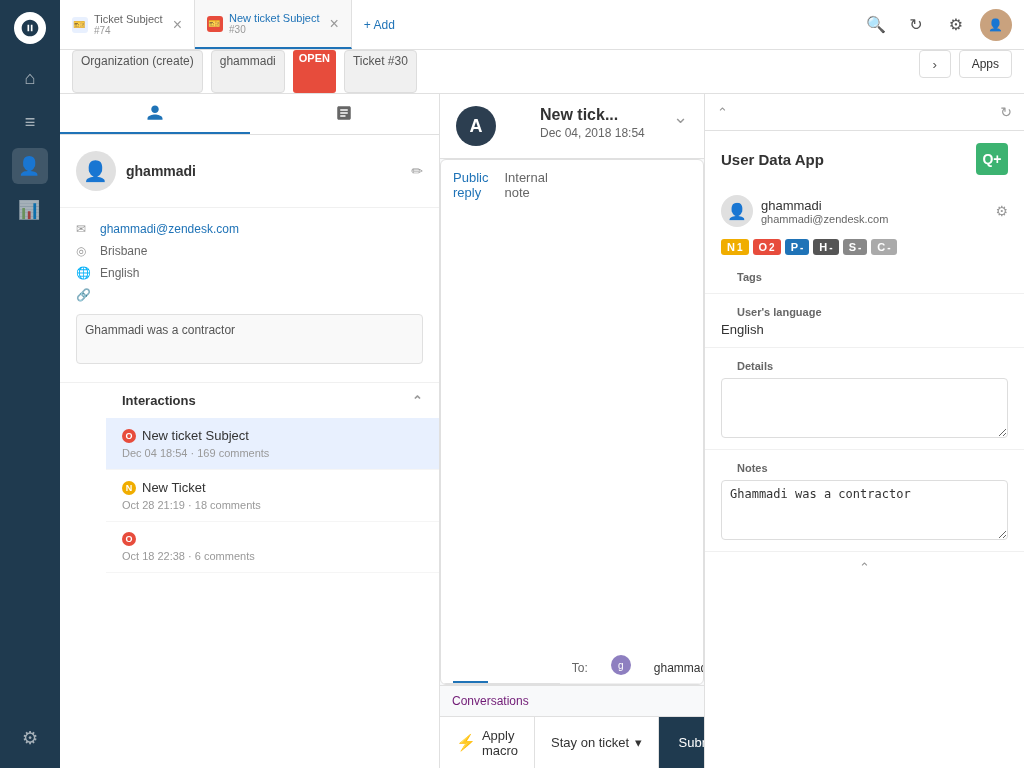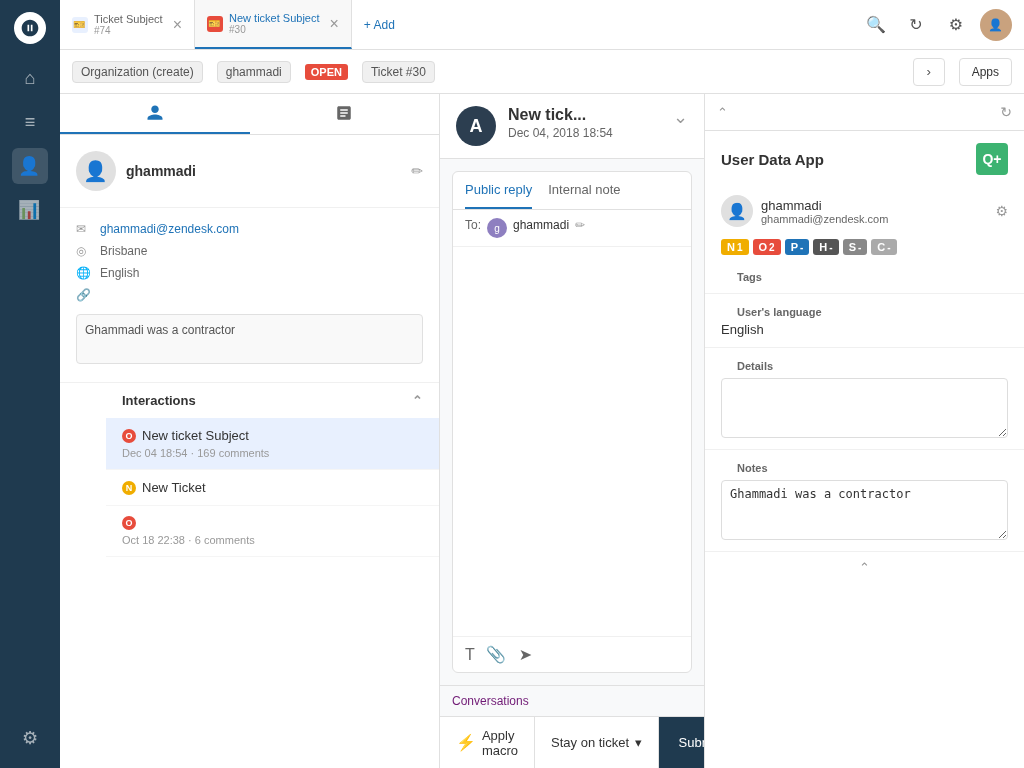--- a/index.html
+++ b/index.html
@@ -23,21 +23,21 @@
     .tab-icon { width: 16px; height: 16px; background: #e8f0fe; border-radius: 3px; display: flex; align-items: center; justify-content: center; font-size: 10px; flex-shrink: 0; }
     .tab-icon.open { background: #e74c3c; color: #fff; }
     .tab-close { color: #999; font-size: 16px; margin-left: 4px; flex-shrink: 0; }
     .tab-add { display: flex; align-items: center; gap: 4px; padding: 0 12px; color: #1f73b7; cursor: pointer; font-size: 12px; }
     .tab-spacer { flex: 1; }
     .topbar-actions { display: flex; align-items: center; gap: 8px; padding: 0 12px; }
     .topbar-btn { width: 32px; height: 32px; border-radius: 50%; border: none; background: transparent; cursor: pointer; display: flex; align-items: center; justify-content: center; color: #555; font-size: 16px; }
     .avatar-btn { width: 32px; height: 32px; border-radius: 50%; background: #c9a27e; border: none; cursor: pointer; display: flex; align-items: center; justify-content: center; overflow: hidden; }
 
     
-    .breadcrumb-bar { background: #fff; border-bottom: 1px solid #e0e0e0; display: flex; align-items: center; padding: 0 12px; height: 44px; gap: 14px; }
+    .breadcrumb-bar { background: #fff; border-bottom: 1px solid #e0e0e0; display: flex; padding: 0 12px; height: 44px; gap: 8px; }
     .breadcrumb-item { font-size: 12px; color: #555; background: #f0f0f0; border: 1px solid #ddd; border-radius: 4px; padding: 3px 8px; cursor: pointer; }
     .badge-open { background: #e74c3c; color: #fff; font-size: 11px; padding: 2px 6px; border-radius: 3px; font-weight: bold; }
     .breadcrumb-ticket { color: #555; font-size: 12px; background: #f0f0f0; border: 1px solid #ddd; border-radius: 4px; padding: 3px 8px; }
     .breadcrumb-spacer { flex: 1; }
     .breadcrumb-nav { width: 32px; height: 28px; border: 1px solid #ddd; border-radius: 4px; background: #fff; cursor: pointer; display: flex; align-items: center; justify-content: center; color: #555; }
     .apps-btn { height: 28px; padding: 0 12px; border: 1px solid #ddd; border-radius: 4px; background: #fff; cursor: pointer; font-size: 12px; color: #333; }
 
     
     .content { flex: 1; display: flex; min-height: 0; }
 
@@ -68,32 +68,32 @@
     .interaction-item.active { background: #e8f0fe; }
     .interaction-title { font-size: 13px; color: #333; display: flex; align-items: center; gap: 6px; }
     .interaction-meta { font-size: 11px; color: #999; margin-top: 4px; }
     .tag-o { width: 14px; height: 14px; background: #e74c3c; border-radius: 50%; display: inline-flex; align-items: center; justify-content: center; color: #fff; font-size: 9px; font-weight: bold; flex-shrink: 0; }
     .tag-n { width: 14px; height: 14px; background: #f0ad00; border-radius: 50%; display: inline-flex; align-items: center; justify-content: center; color: #fff; font-size: 9px; font-weight: bold; flex-shrink: 0; }
 
     
     .middle-panel { flex: 1; display: flex; flex-direction: column; min-width: 0; background: #f8f9fa; }
     .ticket-header { background: #fff; border-bottom: 1px solid #e0e0e0; padding: 12px 16px; display: flex; gap: 12px; align-items: flex-start; }
     .ticket-avatar { width: 40px; height: 40px; border-radius: 50%; background: #2c3e50; display: flex; align-items: center; justify-content: center; color: #fff; font-size: 18px; font-weight: bold; flex-shrink: 0; }
-    .ticket-info { flex: 1; min-width: 0; }
+    .ticket-info { flex: 1; min-width: 0; margin-left: 32px; }
     .ticket-title { font-size: 16px; font-weight: 600; color: #333; }
     .ticket-date { font-size: 12px; color: #666; margin-top: 2px; }
     .ticket-desc { font-size: 12px; color: #555; margin-top: 4px; line-height: 1.5; }
     .ticket-expand { color: #999; cursor: pointer; font-size: 18px; }
 
     
-    .reply-area { background: #fff; margin: 12px; border: 1px solid #e0e0e0; border-radius: 6px; flex: 1; display: flex; flex-direction: column; overflow: hidden; }
+    .reply-area { background: #fff; border: 1px solid #e0e0e0; border-radius: 6px; flex: 1; display: flex; flex-direction: row; overflow: hidden; }
     .reply-tabs { display: flex; border-bottom: 1px solid #e0e0e0; padding: 0 12px; gap: 16px; }
     .reply-tab { padding: 10px 0; font-size: 13px; color: #666; cursor: pointer; border-bottom: 2px solid transparent; }
     .reply-tab.active { color: #1f73b7; border-bottom-color: #1f73b7; font-weight: 500; }
-    .reply-to { display: flex; align-items: flex-start; gap: 6px; padding: 8px 12px; border-bottom: 1px solid #f0f0f0; font-size: 12px; color: #666; }
+    .reply-to { display: flex; align-items: flex-end; gap: 23px; padding: 8px 12px; border-bottom: 1px solid #f0f0f0; font-size: 12px; color: #666; }
     .to-avatar { width: 20px; height: 20px; border-radius: 50%; background: #8e7fc0; display: flex; align-items: center; justify-content: center; color: #fff; font-size: 10px; }
     .to-name { color: #333; font-weight: 500; }
     .to-edit { color: #999; font-size: 12px; cursor: pointer; }
     .reply-body { flex: 1; padding: 12px; font-size: 13px; color: #333; min-height: 100px; cursor: text; }
     .reply-toolbar { display: flex; align-items: center; gap: 12px; padding: 8px 12px; border-top: 1px solid #f0f0f0; }
     .reply-tool { color: #666; cursor: pointer; font-size: 16px; }
     .conversations-label { padding: 8px 12px; font-size: 12px; color: #701a75; border-top: 1px solid #e0e0e0; }
 
     
     .bottom-bar { background: #fff; border-top: 1px solid #e0e0e0; display: flex; align-items: stretch; height: 52px; }
@@ -250,20 +250,23 @@
           <div class="interaction-meta">
             <span>Dec 04 18:54</span> · <span>169 comments</span>
           </div>
         </div>
 
         <div class="interaction-item">
           <div class="interaction-title">
             <span class="tag-n">N</span>
             <span>New Ticket</span>
           </div>
+          <div class="interaction-meta">
+            <span>Oct 28 21:19</span> · <span>18 comments</span>
+          </div>
         </div>
 
         <div class="interaction-item">
           <div class="interaction-title">
             <span class="tag-o">O</span>
           </div>
           <div class="interaction-meta">
             <span>Oct 18 22:38</span> · <span>6 comments</span>
           </div>
         </div>

